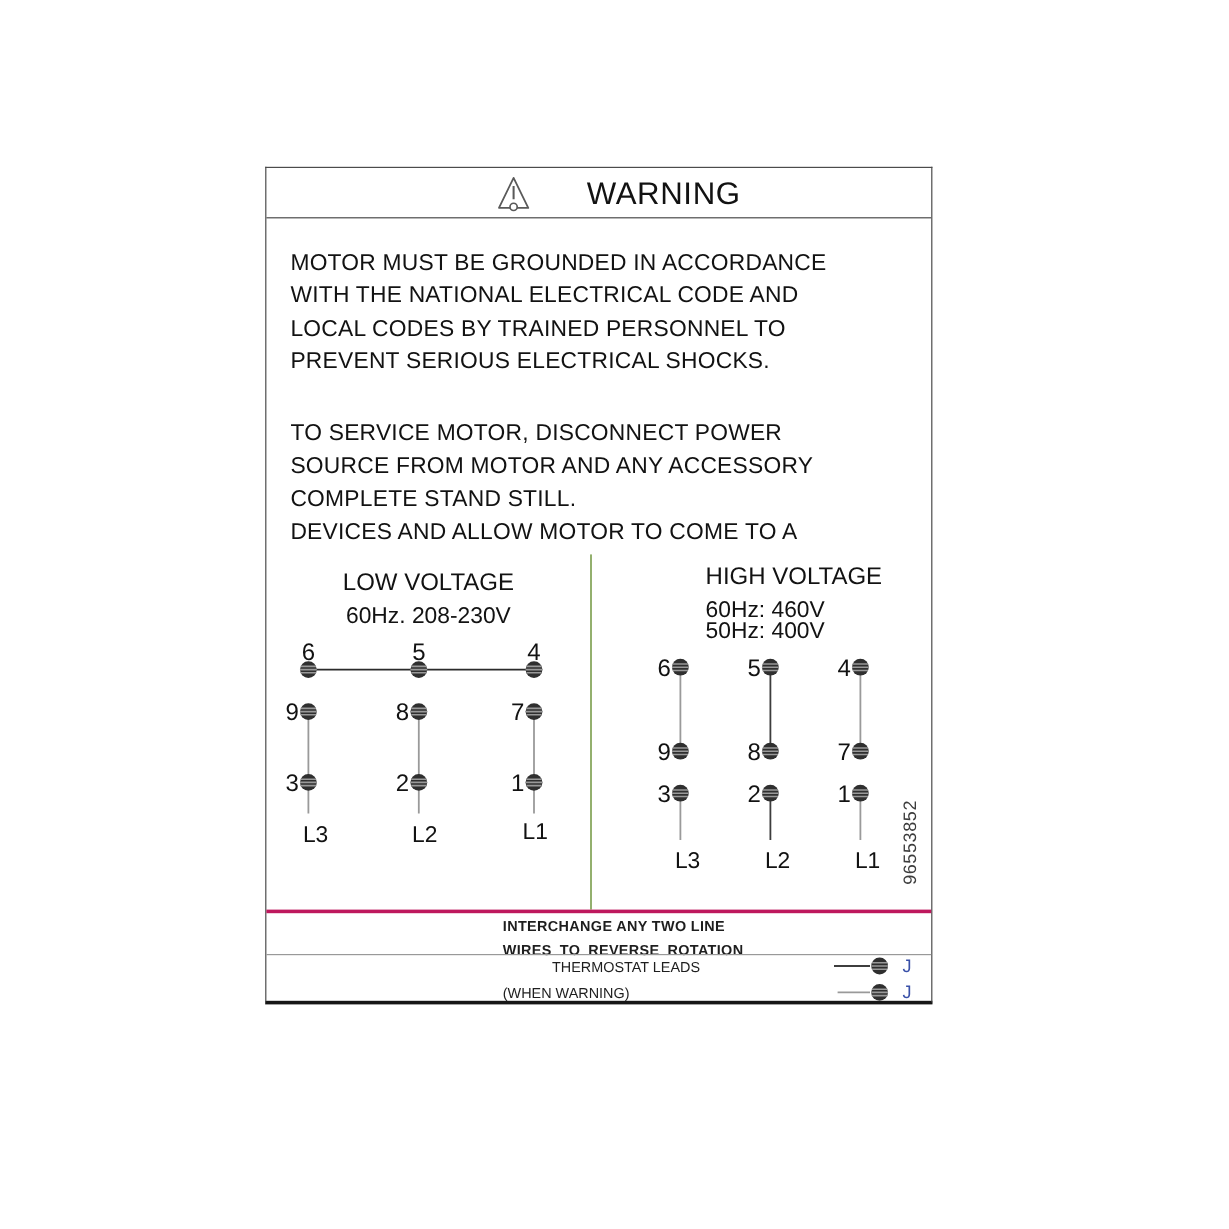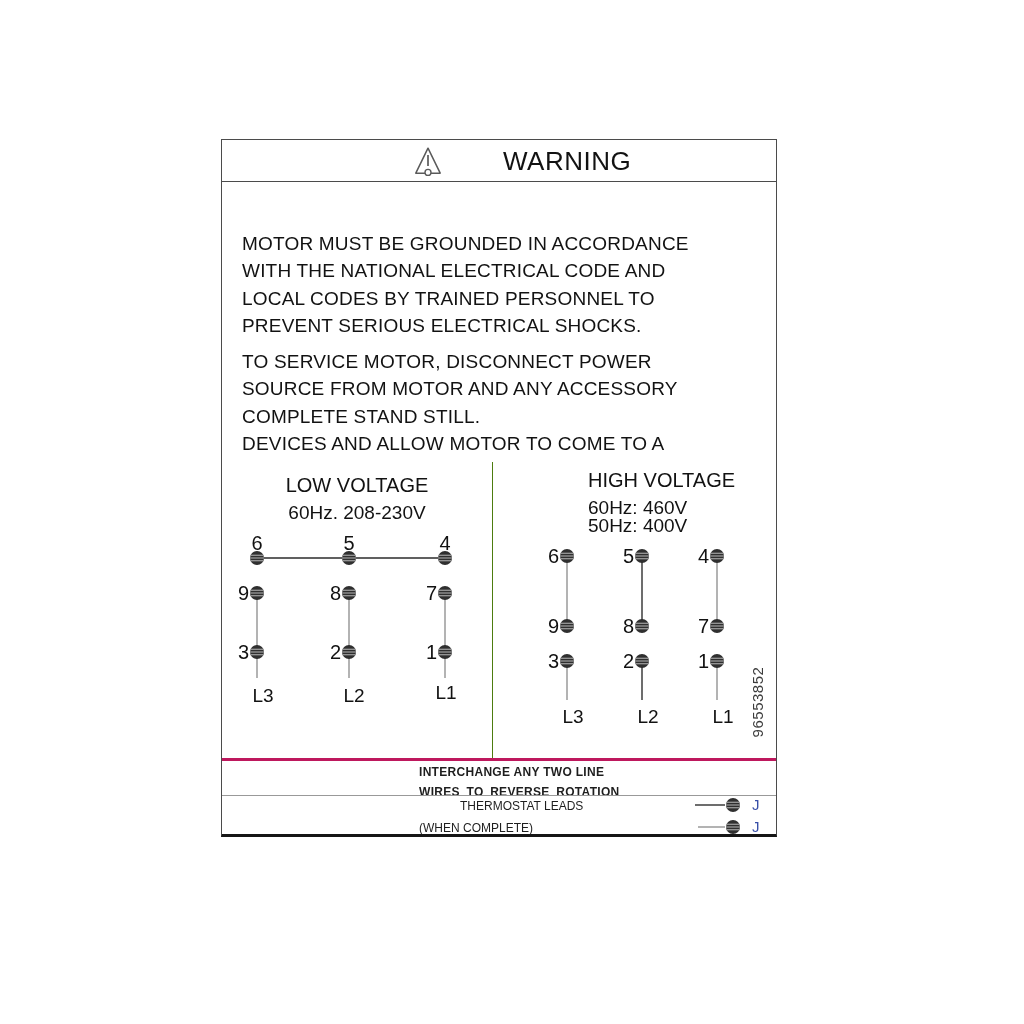--- a/index.html
+++ b/index.html
@@ -9,24 +9,24 @@
     position:relative; overflow:hidden;
   }
   .label {
     position:absolute; left:221px; top:139px; width:556px; height:698px;
     box-sizing:border-box; background:#fff;
     border:1px solid #4b4b4b; border-bottom:3px solid #161616;
   }
   
   .hdr { position:absolute; top:0; left:0; right:0; height:41px; border-bottom:1px solid #4b4b4b; }
   .tri { position:absolute; left:191px; top:5px; }
-  .hdr-title { position:absolute; left:281px; top:6px; font-size:26px; letter-spacing:0.5px; color:#121212; }
+  .hdr-title { position:absolute; left:267px; top:6px; font-size:26px; letter-spacing:0.5px; color:#121212; }
   
   .para { position:absolute; left:20px; font-size:19px; line-height:27.4px; letter-spacing:0.2px; white-space:nowrap; color:#121212; }
-  .para-1 { top:66px;margin-top:24px; }
+  .para-1 { top:66px; }
   .para-2 { top:208px; }
   
   .lv-panel { position:absolute; left:0; top:322px; width:270px; height:296px; border-right:1px solid #4d7c0f; }
   .hv-panel { position:absolute; left:271px; top:322px; width:283px; height:296px; }
   svg text { font-family:"Liberation Sans", sans-serif; fill:#121212; }
   .vt { font-size:20px; }
   .vs { font-size:19px; }
   .tn { font-size:20px; }
   .ll { font-size:19px; }
   .pn { font-size:15px; fill:#3c3c3c; letter-spacing:0.5px; }
@@ -163,21 +163,21 @@
     </svg>
   </div>
 
   <div class="rot-row">
     <div class="rot-line rot-1">INTERCHANGE ANY TWO LINE</div>
     <div class="rot-line rot-2">WIRES TO REVERSE ROTATION</div>
   </div>
 
   <div class="thermo-row">
     <div class="th-line th-1">THERMOSTAT LEADS</div>
-    <div class="th-line th-2">(WHEN COMPLETE)</div>
+    <div class="th-line th-2">(WHEN WARNING)</div>
     <svg class="leads-svg" width="110" height="40" viewBox="0 0 110 40">
       <line class="wm" x1="33" y1="9" x2="63" y2="9"></line>
       <use href="#term" x="71" y="9"></use>
       <text class="jl" x="90" y="14">J</text>
       <line class="wg" x1="36" y1="31" x2="63" y2="31"></line>
       <use href="#term" x="71" y="31"></use>
       <text class="jl" x="90" y="36">J</text>
     </svg>
   </div>
 

